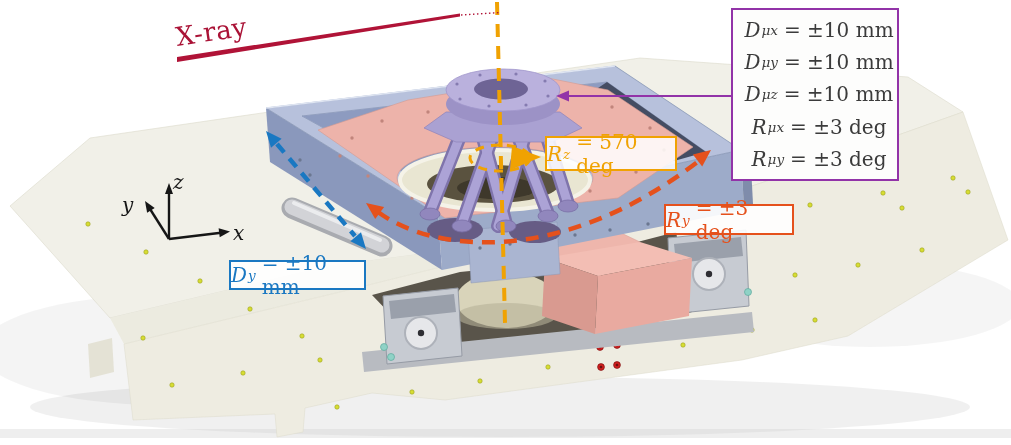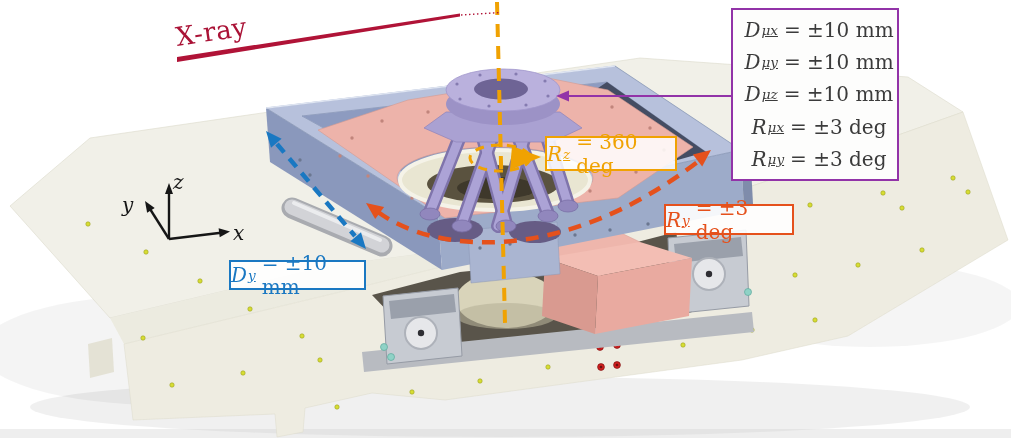--- a/index.html
+++ b/index.html
@@ -1,21 +1,21 @@
 <!DOCTYPE html>
 <html><head>
 <meta charset="utf-8">
 <style>
   html,body{margin:0;padding:0;background:#fff;}
   #stage{position:relative;width:1011px;height:445px;overflow:hidden;background:#fff;
          font-family:"DejaVu Serif","Liberation Serif",serif;}
   #render-svg{position:absolute;left:0;top:0;}
   .overlay{position:absolute;white-space:nowrap;}
   .math i{font-style:italic;font-family:"DejaVu Serif",serif;}
-  .math sub{font-style:italic;font-size:0.68em;margin-left:1px;text-decoration:underline;}
+  .math sub{font-style:italic;font-size:0.68em;margin-left:1px;}
   .math .rest{font-style:normal;margin-left:6px;}
   #xray-label{left:176px;top:22px;font-size:26px;color:#aa1236;
               transform:rotate(-8.5deg);transform-origin:left center;letter-spacing:0.5px;}
   .axis-lbl{font-size:20px;font-style:italic;color:#161616;}
   #axis-x{left:233px;top:221px;} #axis-y{left:122px;top:193px;} #axis-z{left:173px;top:170px;}
   .ann-box{position:absolute;display:flex;align-items:center;justify-content:center;
            background:rgba(255,255,255,0.9);border:2.5px solid;box-sizing:border-box;}
   #box-dy{left:229px;top:260px;width:137px;height:30px;color:#1a78c2;border-color:#1a78c2;font-size:20px;}
   #box-rz{left:545px;top:136px;width:132px;height:35px;color:#f0a202;border-color:#f0a202;font-size:20px;background:rgba(255,255,255,0.86);}
   #box-ry{left:664px;top:204px;width:130px;height:31px;color:#e5511c;border-color:#e5511c;font-size:20px;}
@@ -259,21 +259,21 @@
 
 <div class="ann-box math" id="box-dy">
   <i>D</i>
       <sub>y</sub>
       <span class="rest">= ±10 mm</span>
 </div>
 
 <div class="ann-box math" id="box-rz">
   <i>R</i>
       <sub>z</sub>
-      <span class="rest">= 360 deg</span>
+      <span class="rest">= 570 deg</span>
 </div>
 
 <div class="ann-box math" id="box-ry">
   <i>R</i>
       <sub>y</sub>
       <span class="rest">= ±3 deg</span>
 </div>
 
 <div class="overlay ann-box math" id="spec-box">
   <div class="spec-row">

